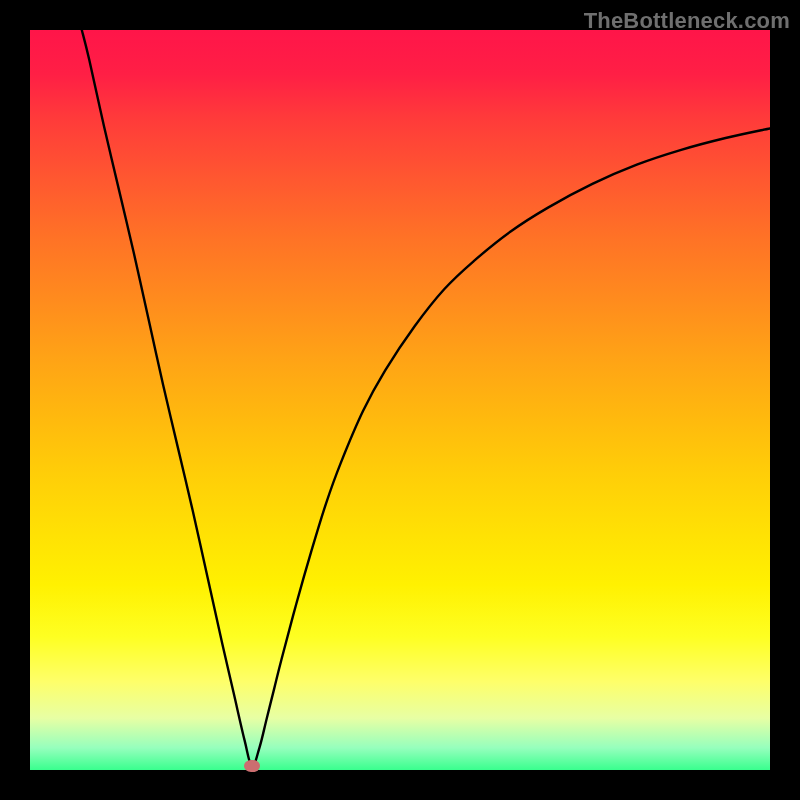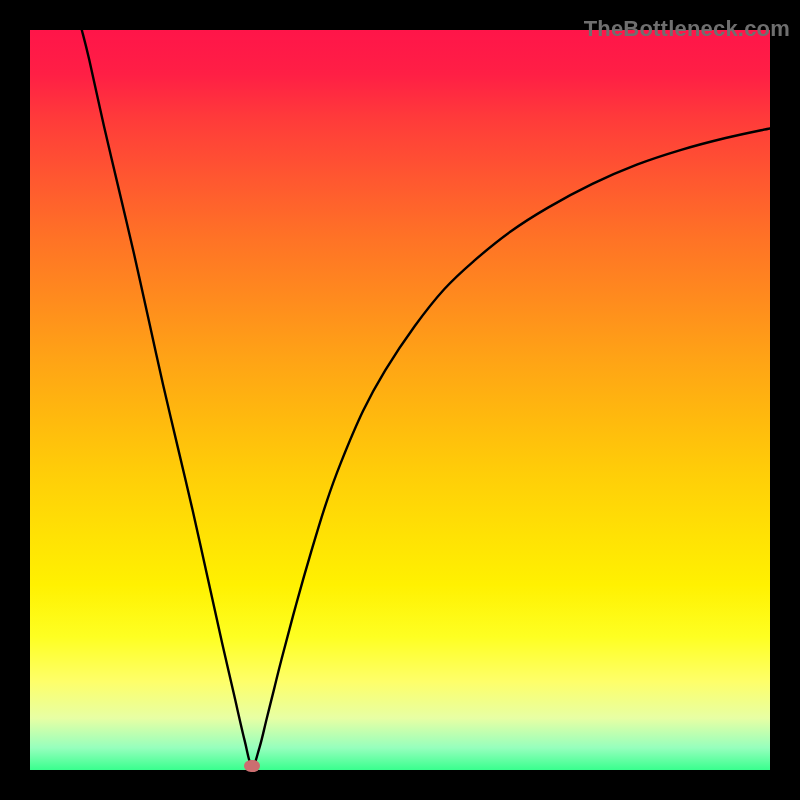--- a/index.html
+++ b/index.html
@@ -36,21 +36,21 @@
       #fff101 75%,
       #feff22 82%,
       #feff69 88%,
       #e7ffa4 93%,
       #96ffbd 97%,
       #39ff8e 100%
     );
   }
   .watermark {
     position: absolute;
-    top: 16px;
+    top: 8px;
     right: 10px;
     font-family: Arial, Helvetica, sans-serif;
     font-size: 22px;
     font-weight: 600;
     color: #6f6f6f;
     letter-spacing: 0.2px;
     user-select: none;
   }
   svg.curve {
     position: absolute;

